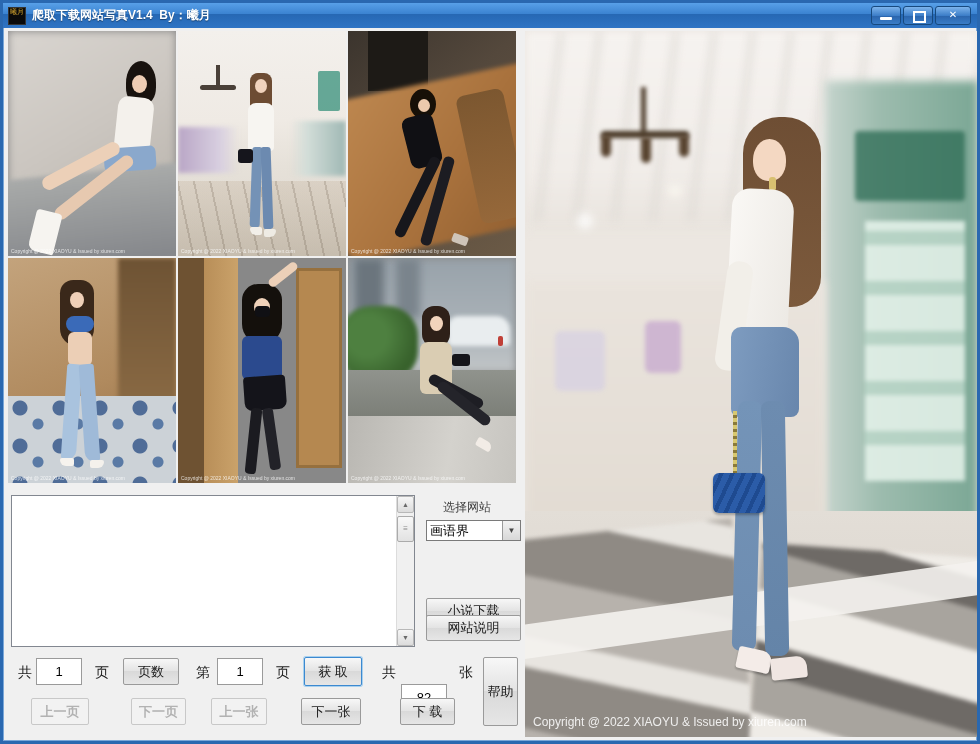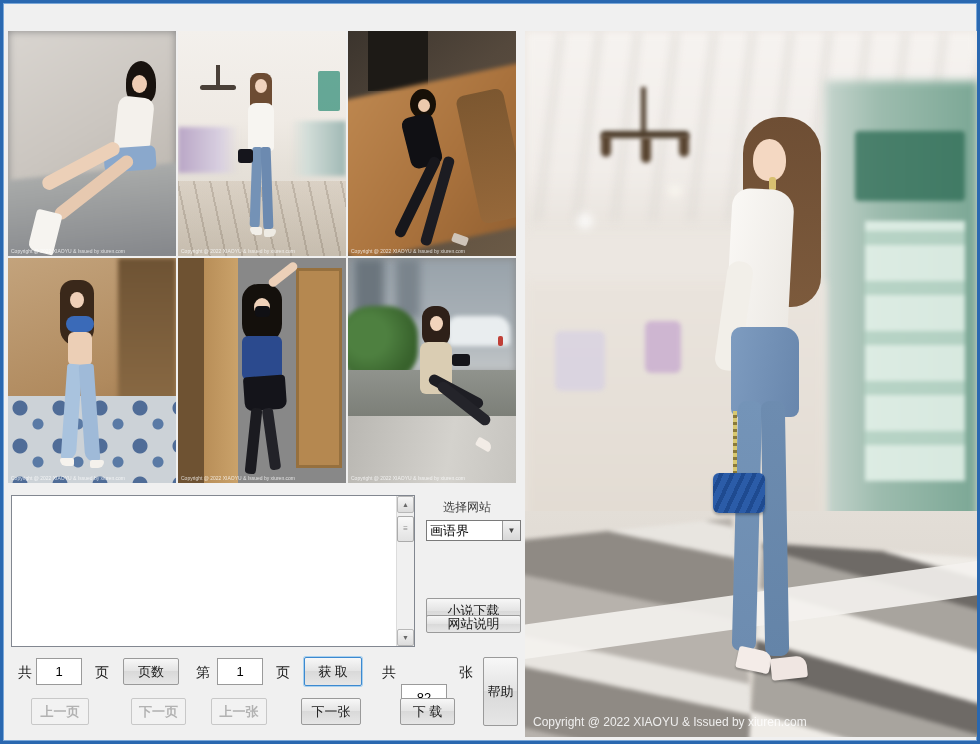--- a/index.html
+++ b/index.html
@@ -54,20 +54,33 @@
   #helpbtn{line-height:24px;word-break:break-all;padding:4px 0;}
   
   .soft{filter:blur(2px);}
   .softer{filter:blur(4px);}
 </style>
 </head>
 <body>
 
 <div id="win">
 
+  <div id="titlebar" class="abs">
+    <div id="appicon">曦月</div>
+    <span id="apptitle">爬取下载网站写真V1.4  By：曦月</span>
+    <div id="winbtns">
+      <div class="wbtn">
+          <span class="glyph-min"></span>
+        </div>
+      <div class="wbtn">
+          <span class="glyph-max"></span>
+        </div>
+      <div class="wbtn close"><span>✕</span></div>
+    </div>
+  </div>
 
   <div class="thumb abs" style="left:5px;top:28px;width:168px;height:225px;">
     <div class="abs softer" style="inset:0;background:linear-gradient(150deg,#d9d5d0 0%,#cbc6c0 45%,#b4aea6 100%);"></div>
     <div class="abs soft" style="left:-10px;top:140px;width:200px;height:95px;background:linear-gradient(#a9abaa,#84868a);transform:rotate(-6deg);"></div>
     <div class="abs" style="left:118px;top:30px;width:30px;height:44px;background:#18120e;border-radius:50% 50% 40% 40%;"></div>
     <div class="abs" style="left:124px;top:44px;width:15px;height:18px;background:#eecdb4;border-radius:50%;"></div>
     <div class="abs" style="left:108px;top:66px;width:36px;height:58px;background:#f4f1ec;border-radius:10px 10px 6px 6px;transform:rotate(6deg);"></div>
     <div class="abs" style="left:96px;top:116px;width:52px;height:24px;background:#8aa8cc;border-radius:6px;transform:rotate(-4deg);"></div>
     <div class="abs" style="left:30px;top:128px;width:86px;height:14px;background:#ecd0b8;border-radius:8px;transform:rotate(-28deg);"></div>
     <div class="abs" style="left:38px;top:150px;width:96px;height:13px;background:#e7c9b0;border-radius:8px;transform:rotate(-38deg);"></div>
@@ -209,21 +222,21 @@
       <div class="sbtn" style="bottom:0;"><span>▼</span></div>
     </div>
   </div>
 
   <span class="abs panel-label" style="left:440px;top:496px;">选择网站</span>
   <div id="combo" class="abs">
     <span id="combo-value">画语界</span>
     <span id="combo-arrow">▼</span>
   </div>
   <div class="btn abs" style="left:423px;top:567px;width:95px;height:26px;margin-top:28px;">小说下载</div>
-  <div class="btn abs" style="left:423px;top:612px;width:95px;height:18px;">网站说明</div>
+  <div class="btn abs" style="left:423px;top:612px;width:95px;height:26px;">网站说明</div>
 
   <span class="abs biglbl" style="left:15px;top:661px;">共</span>
   <div class="field abs" style="left:33px;top:655px;width:46px;height:27px;line-height:25px;">1</div>
   <span class="abs biglbl" style="left:92px;top:661px;">页</span>
   <div class="btn abs" style="left:120px;top:655px;width:56px;height:27px;">页数</div>
   <span class="abs biglbl" style="left:193px;top:661px;">第</span>
   <div class="field abs" style="left:214px;top:655px;width:46px;height:27px;line-height:25px;">1</div>
   <span class="abs biglbl" style="left:273px;top:661px;">页</span>
   <div class="btn focused abs" style="left:301px;top:654px;width:58px;height:29px;">获 取</div>
   <span class="abs biglbl" style="left:379px;top:661px;">共</span>

